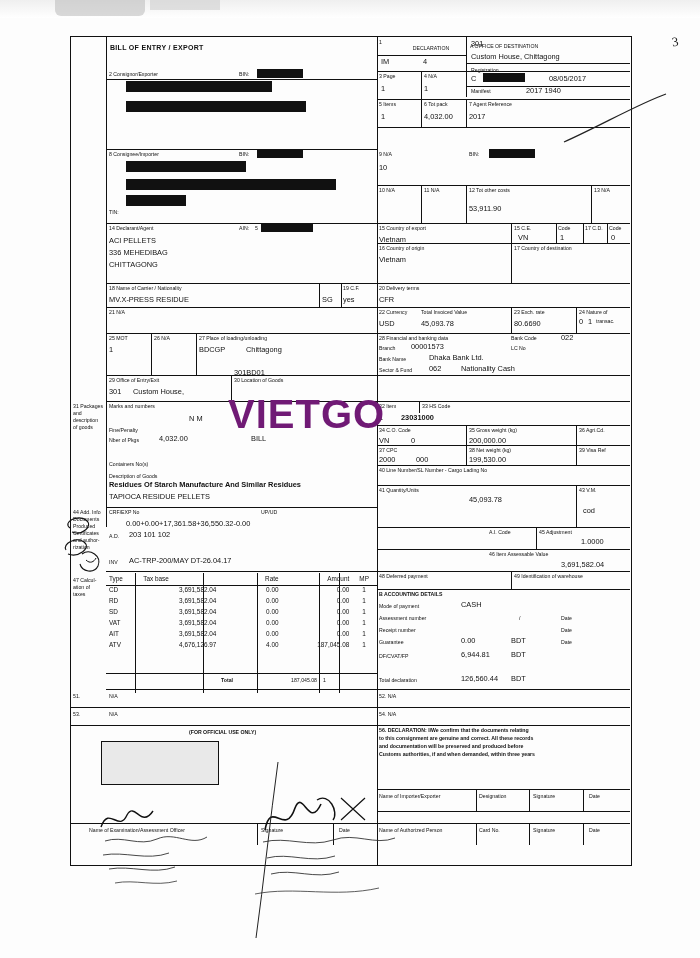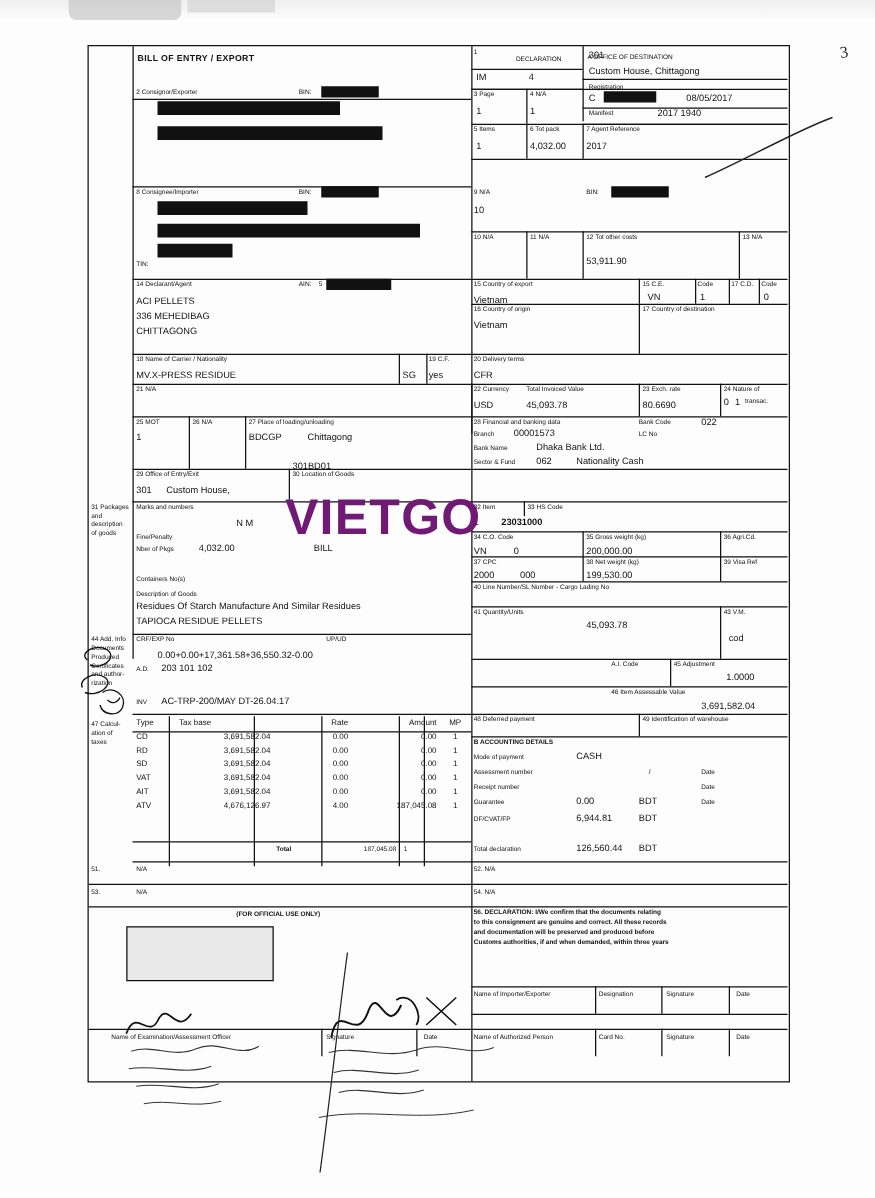--- a/index.html
+++ b/index.html
@@ -219,21 +219,21 @@
     <div class="abs tl" style="left:2px;top:387px;">of goods</div>
 
     <div class="abs tl" style="left:38px;top:366px;">Marks and numbers</div>
     <div class="abs val" style="left:118px;top:378px;">N M</div>
     <div class="abs tl" style="left:38px;top:390px;">Fine/Penalty</div>
     <div class="abs tl" style="left:38px;top:400px;">Nber of Pkgs</div>
     <div class="abs val" style="left:88px;top:398px;">4,032.00</div>
     <div class="abs val" style="left:180px;top:398px;">BILL</div>
     <div class="abs tl" style="left:38px;top:424px;">Containers No(s)</div>
     <div class="abs tl" style="left:38px;top:436px;">Description of Goods</div>
-    <div class="abs val" style="left:38px;top:444px;">Residues Of Starch Manufacture And Similar Residues</div>
+    <div class="abs val" style="left:38px;top:444px;font-weight:bold;">Residues Of Starch Manufacture And Similar Residues</div>
     <div class="abs val" style="left:38px;top:456px;">TAPIOCA RESIDUE PELLETS</div>
     <div class="hline" style="left:35px;top:470px;width:271px;"></div>
 
     <div class="vline" style="left:306px;top:364px;height:126px;"></div>
     <div class="abs tl" style="left:308px;top:366px;">32 Item</div>
     <div class="vline" style="left:348px;top:364px;height:12px;"></div>
     <div class="abs tl" style="left:351px;top:366px;">33 HS Code</div>
     <div class="abs val" style="left:308px;top:377px;">1</div>
     <div class="abs val" style="left:330px;top:377px;font-weight:bold;">23031000</div>
     <div class="hline" style="left:306px;top:388px;width:253px;"></div>

